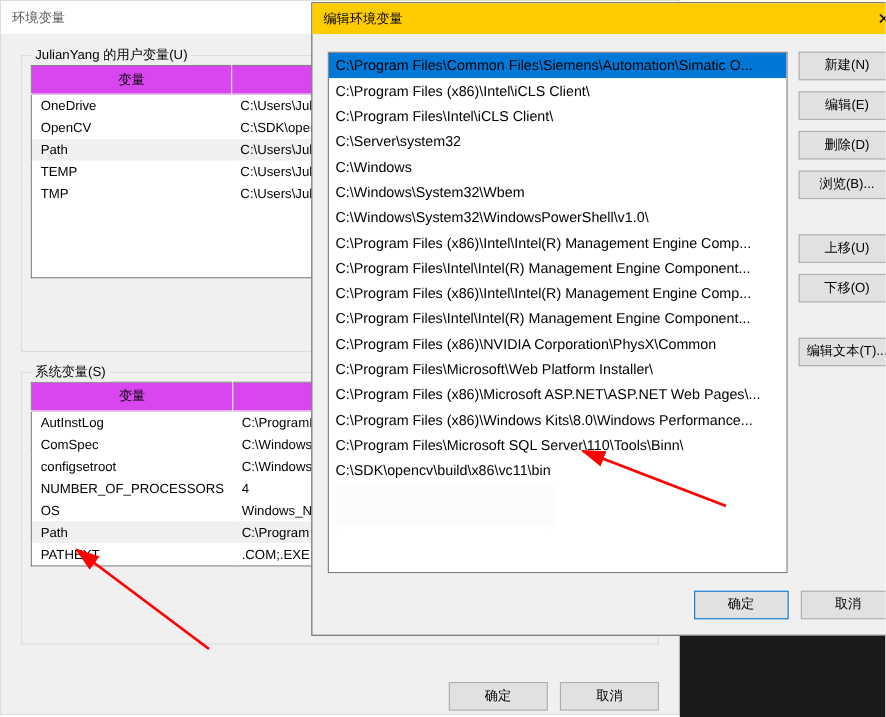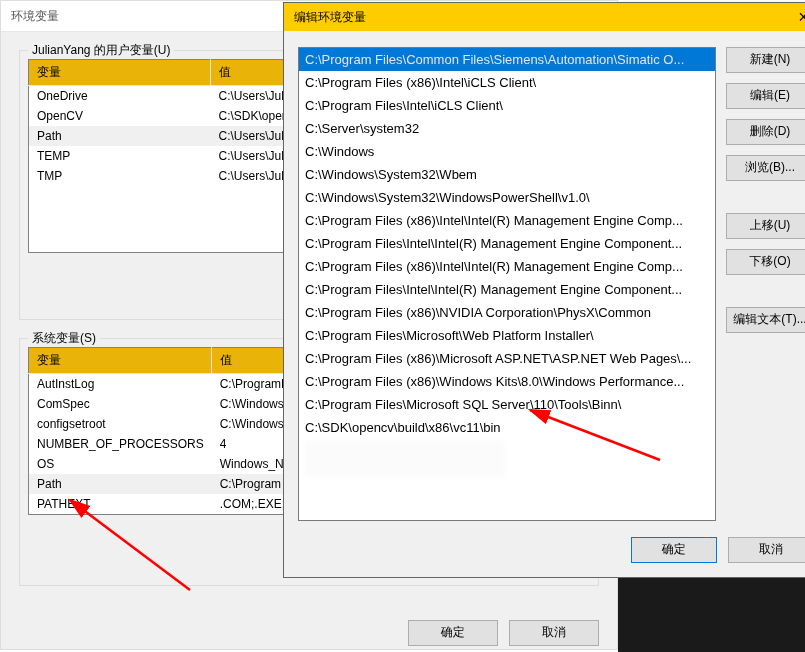--- a/index.html
+++ b/index.html
@@ -47,24 +47,24 @@
     background: #f0f0f0;
     padding: 0 4px;
   }
   table.vars {
     width: 100%;
     border-collapse: collapse;
     background: #fff;
     border: 1px solid #828282;
   }
   table.vars th {
-    text-align: left;
+    text-align: center;
     padding: 4px 8px;
     font-weight: normal;
-    background: #eab308;
+    background: #d946ef;
     border-bottom: 1px solid #e5e5e5;
   }
   table.vars th:first-child { width: 165px; border-right: 1px solid #e5e5e5;}
   table.vars td {
     padding: 3px 8px;
     white-space: nowrap;
     overflow: hidden;
   }
   table.vars tr.sel td { background: #f0f0f0; }
   .vars-spacer { height: 60px; }
@@ -134,21 +134,21 @@
   .list-item {
     padding: 2px 6px;
     font-size: 13px;
     white-space: nowrap;
     overflow: hidden;
     text-overflow: ellipsis;
     line-height: 19px;
   }
   .list-item.selected {
     background: #0078d7;
-    color: #e5e5e5;
+    color: #000000;
   }
   .blur-block {
     margin: 2px 6px;
     height: 36px;
     width: 200px;
     background: #fbfbfb;
     filter: blur(2px);
   }
 
   .side-buttons {

